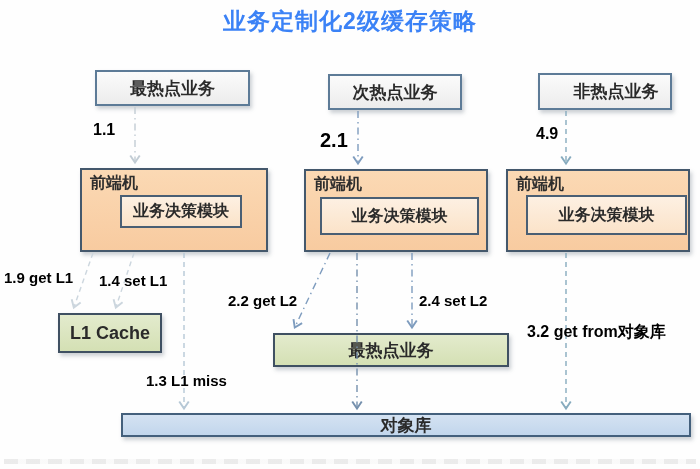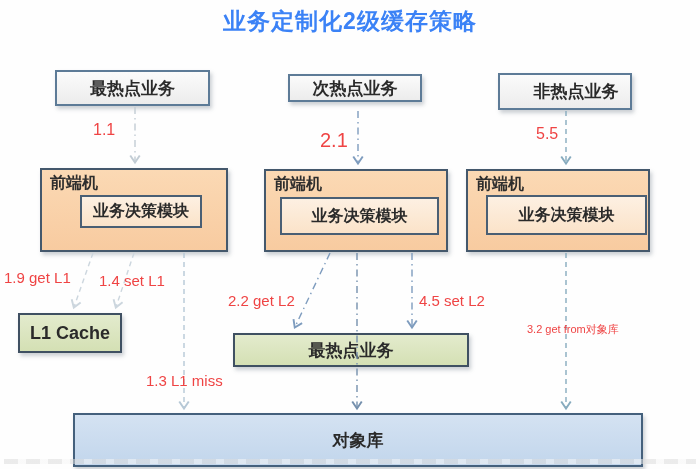--- a/index.html
+++ b/index.html
@@ -8,28 +8,29 @@
     font-family:"Liberation Sans","DejaVu Sans",sans-serif;overflow:hidden;
   }
   .title{
     position:absolute;left:0;top:6px;width:700px;text-align:center;
     font-size:23px;font-weight:bold;color:#3b82f6;letter-spacing:1px;
   }
   .box{
     position:absolute;box-sizing:border-box;
     display:flex;align-items:center;justify-content:center;
     box-shadow:2px 3px 4px rgba(110,120,135,0.35);
+    margin-left:40px;
   }
   .topnode{
     background:linear-gradient(#fbfbfb,#ececec);
     border:2px solid #5d7b97;color:#2a2a2a;
     font-size:17px;font-weight:600;
   }
   .top1{left:55px;top:70px;width:155px;height:36px;}
-  .top2{left:288px;top:74px;width:134px;height:28px;}
+  .top2{left:288px;top:74px;width:134px;height:36px;}
   .top3{left:498px;top:73px;width:134px;height:37px;padding-left:22px;}
   .frontend{
     background:linear-gradient(#fbd9b4,#f8cba0);
     border:2px solid #44586c;justify-content:flex-start;align-items:flex-start;text-decoration:underline;
   }
   .fe1{left:40px;top:168px;width:188px;height:84px;}
   .fe2{left:264px;top:169px;width:184px;height:83px;}
   .fe3{left:466px;top:169px;width:184px;height:83px;}
   .fe-label{
     position:absolute;left:8px;top:3px;font-size:16px;color:#2d2d2d;font-weight:600;
@@ -44,38 +45,38 @@
   .dec1{left:38px;top:25px;width:122px;height:33px;}
   .dec2{left:14px;top:26px;width:159px;height:38px;}
   .dec3{left:18px;top:24px;width:161px;height:40px;}
   .greennode{
     background:linear-gradient(#e3ebcd,#d4e0b4);
     border:2px solid #3f5062;color:#2a2a2a;font-weight:600;text-align:center;
   }
   .l1{left:18px;top:313px;width:104px;height:40px;font-size:18px;}
   .l2{left:233px;top:333px;width:236px;height:34px;font-size:17px;}
   .store{
-    left:73px;top:413px;width:570px;height:54px;
+    left:81px;top:413px;width:570px;height:24px;
     background:linear-gradient(#d4e2f2,#c2d6ec);
     border:2px solid #44607c;color:#2a2a2a;font-size:17px;font-weight:600;
   }
   .edges{position:absolute;left:0;top:0;width:700px;height:469px;pointer-events:none;}
   .elabel{
-    position:absolute;color:#ef4444;font-weight:normal;font-size:15px;white-space:nowrap;
+    position:absolute;color:#000000;font-weight:bold;font-size:15px;white-space:nowrap;
   }
   .el11{left:93px;top:121px;font-size:16px;}
   .el21{left:320px;top:129px;font-size:20px;}
   .el31{left:536px;top:125px;font-size:16px;}
   .el12{left:4px;top:269px;}
   .el14{left:99px;top:272px;}
   .el13{left:146px;top:372px;}
   .el22{left:228px;top:292px;}
   .el23{left:315px;top:292px;}
   .el24{left:419px;top:292px;}
-  .el32{left:527px;top:322px;font-size:11px;}
+  .el32{left:527px;top:322px;font-size:16px;}
   .artifact{
     position:absolute;left:4px;top:459px;width:692px;height:5px;opacity:.55;
     background:repeating-linear-gradient(90deg,#dcdcdc 0 14px,#f6f6f6 14px 22px);
   }
 </style>
 </head>
 <body>
 
 <div class="stage">
 
@@ -148,22 +149,22 @@
     <line x1="134" y1="253" x2="116" y2="307" stroke="#ccd6de" stroke-width="1.4" stroke-dasharray="5 4" marker-end="url(#ah-pale)"></line>
     <line x1="184" y1="253" x2="184" y2="408" stroke="#b6c8d6" stroke-width="1.4" stroke-dasharray="5 4" marker-end="url(#ah-paleblue)"></line>
     <line x1="330" y1="253" x2="295" y2="327" stroke="#7e9cbe" stroke-width="1.4" stroke-dasharray="7 4 1.5 4" marker-end="url(#ah-slate)"></line>
     <line x1="357" y1="253" x2="357" y2="408" stroke="#7590ad" stroke-width="1.4" stroke-dasharray="7 4 1.5 4" marker-end="url(#ah-dark)"></line>
     <line x1="412" y1="253" x2="412" y2="327" stroke="#7e9cbe" stroke-width="1.4" stroke-dasharray="7 4 1.5 4" marker-end="url(#ah-slate)"></line>
     <line x1="566" y1="253" x2="566" y2="408" stroke="#87abbe" stroke-width="1.4" stroke-dasharray="5 4" marker-end="url(#ah-teal)"></line>
   </svg>
 
   <div class="elabel el11">1.1</div>
   <div class="elabel el21">2.1</div>
-  <div class="elabel el31">5.5</div>
+  <div class="elabel el31">4.9</div>
   <div class="elabel el12">1.9 get L1</div>
   <div class="elabel el14">1.4 set L1</div>
   <div class="elabel el13">1.3 L1 miss</div>
   <div class="elabel el22">2.2 get L2</div>
-  <div class="elabel el24">4.5 set L2</div>
+  <div class="elabel el24">2.4 set L2</div>
   <div class="elabel el32">3.2 get from对象库</div>
 
   <div class="artifact"></div>
 </div>
 
 </body></html>

